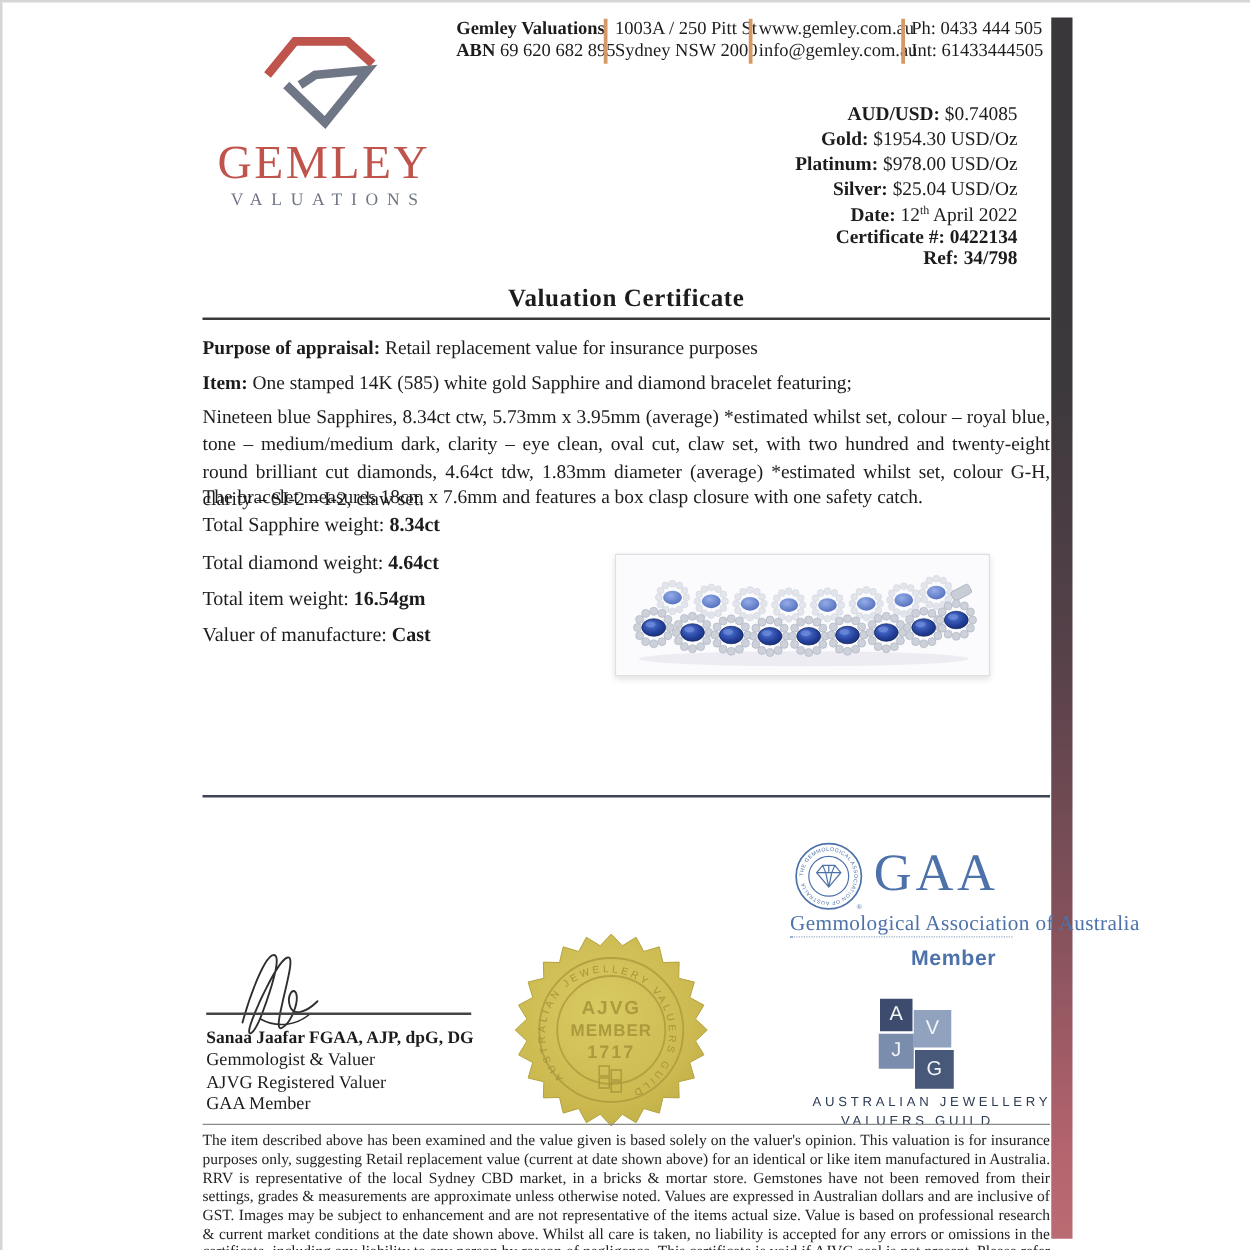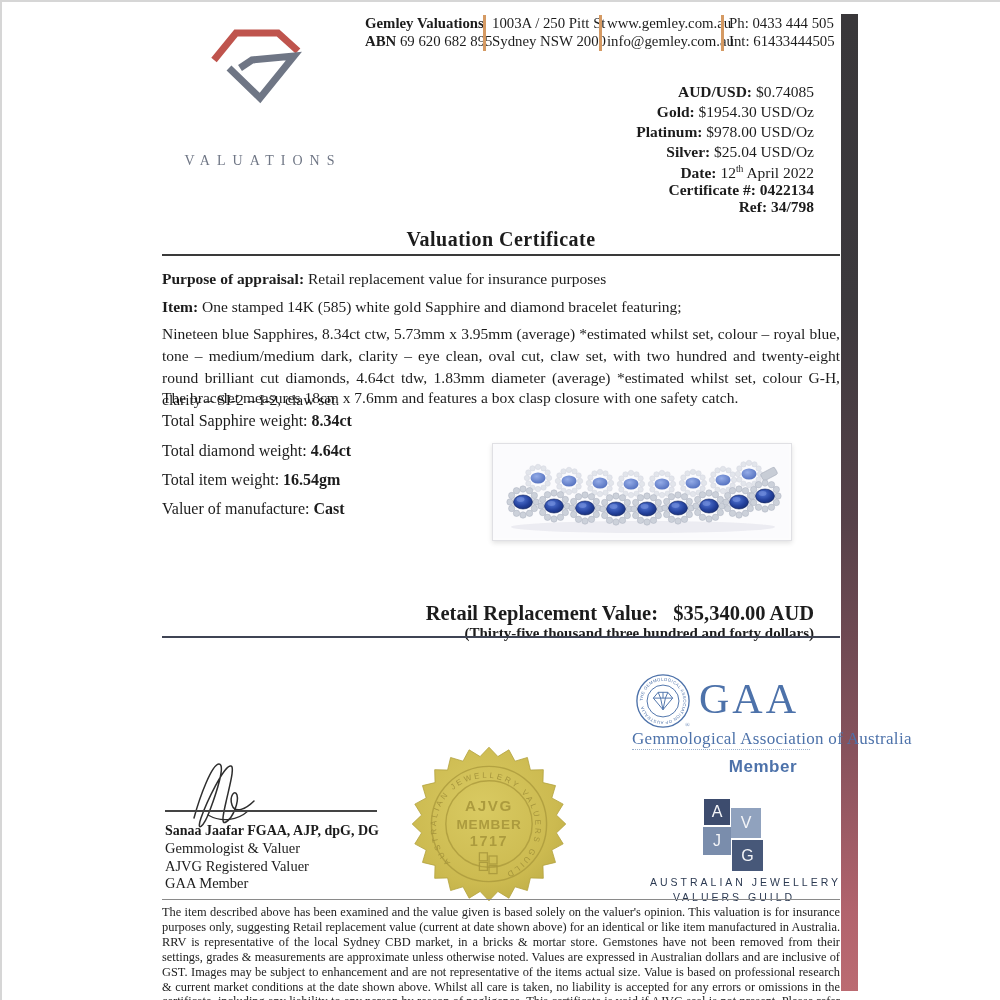--- a/index.html
+++ b/index.html
@@ -52,20 +52,21 @@
 </style>
 </head>
 <body>
 
 <div id="page">
 
   <svg class="abs" style="left:200px;top:14px;" width="102" height="92" viewBox="0 0 102 92">
     <polyline points="12,44 34,17 76,17 96,35" fill="none" stroke="#bf544d" stroke-width="7"></polyline>
     <polyline points="38,52 50,44 92,40 58,82 27,52" fill="none" stroke="#6f7685" stroke-width="7"></polyline>
   </svg>
+  <div class="abs brand-name" style="left:172px;top:106px;width:170px;text-align:center;">GEMLEY</div>
   <div class="abs brand-tagline" style="left:176px;top:151px;width:170px;text-align:center;">VALUATIONS</div>
 
   <div class="abs c-col" style="left:363px;top:12px;">
     <div class="b">Gemley Valuations</div>
     <div><span class="b">ABN</span> <span>69 620 682 895</span></div>
   </div>
   <div class="abs vdiv" style="left:481px;top:13px;height:36px;"></div>
   <div class="abs c-col" style="left:490px;top:12px;">
     <div>1003A / 250 Pitt St</div>
     <div>Sydney NSW 2000</div>
@@ -166,26 +167,20 @@
         <use href="#cluster" x="92" y="64"></use>
       <use href="#cluster" x="123" y="65"></use>
         <use href="#cluster" x="154" y="65"></use>
         <use href="#cluster" x="185" y="64"></use>
       <use href="#cluster" x="216" y="62"></use>
         <use href="#cluster" x="246" y="58"></use>
         <use href="#cluster" x="272" y="52"></use>
     </svg>
   </div>
 
-  <div class="abs val-block" style="left:420px;top:600px;width:392px;">
-    <div class="val-main">
-      <span>Retail Replacement Value:</span>&nbsp;&nbsp;&nbsp;<span>$35,340.00 AUD</span>
-    </div>
-    <div class="val-words">(Thirty-five thousand three hundred and forty dollars)</div>
-  </div>
   <div class="abs" style="left:160px;top:634px;width:678px;height:2px;background:#3f4454;"></div>
 
   <svg class="abs" style="left:632px;top:670px;" width="58" height="58" viewBox="0 0 60 60">
     <defs>
         <path id="gaa-ring" d="M9,30 a21,21 0 1 1 0,0.01"></path>
       </defs>
     <circle cx="30" cy="30" r="27" fill="none" stroke="#4d72aa" stroke-width="1.4"></circle>
     <circle cx="30" cy="30" r="16.5" fill="none" stroke="#4d72aa" stroke-width="1"></circle>
     <text font-size="4.4" fill="#4d72aa" letter-spacing="0.4" font-family="Liberation Sans, sans-serif">
       <textPath href="#gaa-ring">THE GEMMOLOGICAL ASSOCIATION OF AUSTRALIA</textPath>

